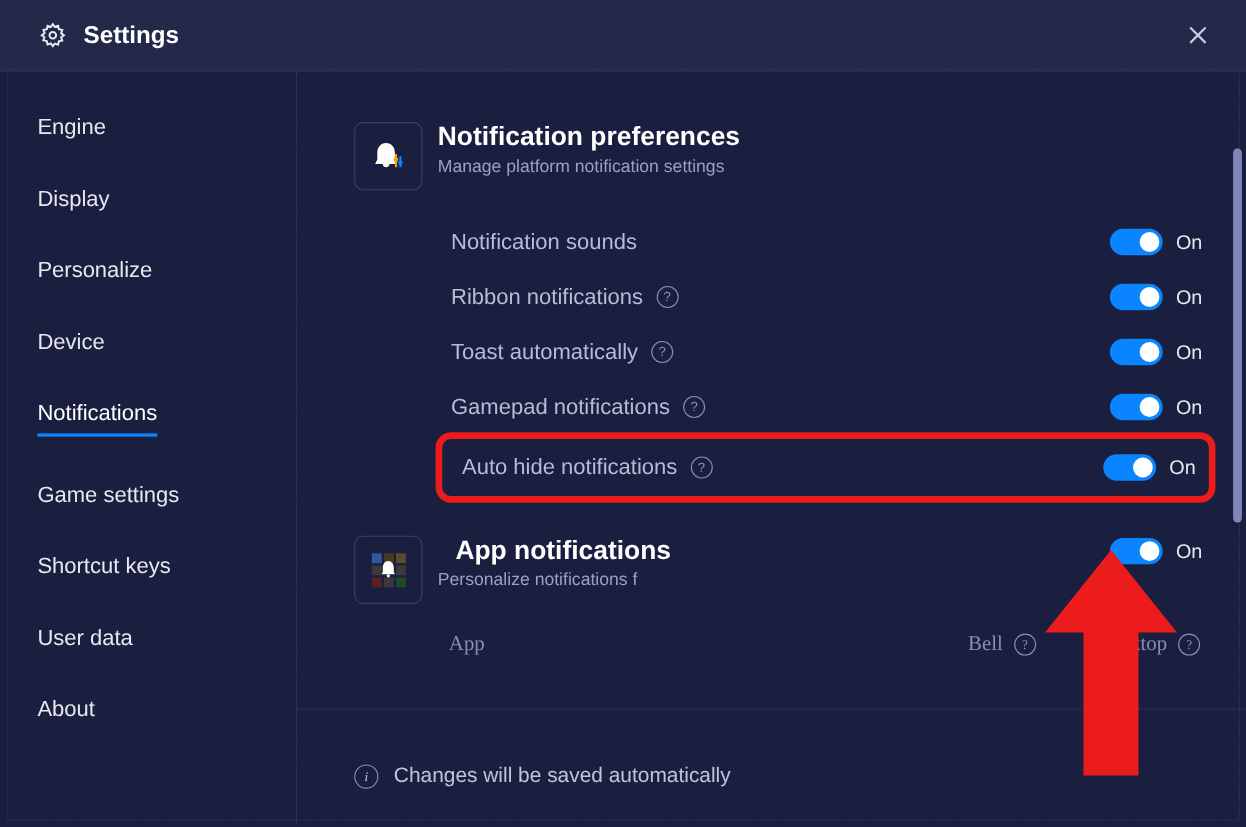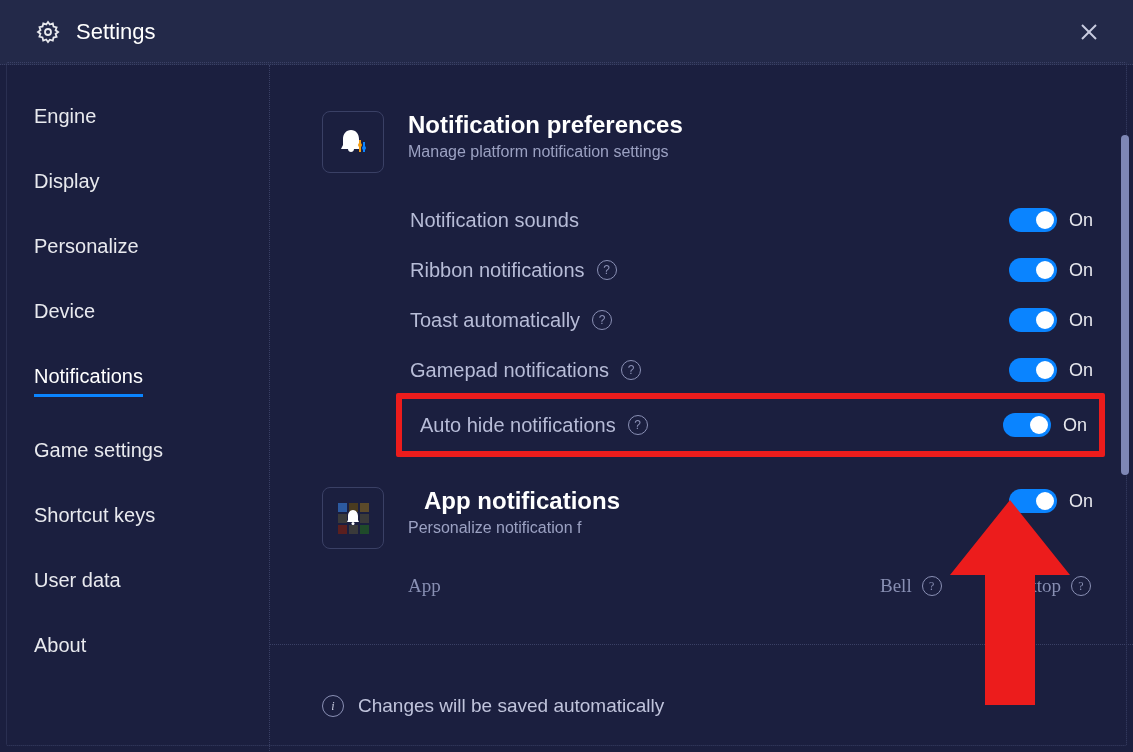--- a/index.html
+++ b/index.html
@@ -19,21 +19,21 @@
       background: #232949;
       border-bottom: 1px dotted #3a4065;
     }
     .titlebar-left {
       display: flex;
       align-items: center;
       gap: 16px;
     }
     .titlebar-title {
       font-size: 22px;
-      font-weight: 400;
+      font-weight: 700;
       color: #ffffff;
     }
     .gear-icon svg { display: block; }
     .close-btn {
       width: 28px;
       height: 28px;
       display: flex;
       align-items: center;
       justify-content: center;
       cursor: pointer;
@@ -71,21 +71,21 @@
       position: absolute;
       right: 4px;
       top: 70px;
       width: 8px;
       height: 340px;
       background: #7e87b5;
       border-radius: 4px;
     }
     .section-header {
       display: flex;
-      gap: 24px;
+      gap: 14px;
       margin-bottom: 22px;
     }
     .section-icon-box {
       width: 62px;
       height: 62px;
       border: 1px solid #3a4065;
       border-radius: 8px;
       display: flex;
       align-items: center;
       justify-content: center;
@@ -173,21 +173,21 @@
       height: 18px;
       background: #ffffff;
       border-radius: 50%;
     }
     .toggle-state {
       font-size: 18px;
       color: #e8e9ee;
     }
     .highlight-box {
       border: 6px solid #ec1c1c;
-      border-radius: 2px;
+      border-radius: 14px;
       height: 64px;
       display: flex;
       align-items: center;
       justify-content: space-between;
       padding: 0 10px 0 8px;
       margin-left: -12px;
       margin-right: -12px;
       margin-top: -2px;
     }
     .section2 {
@@ -373,21 +373,21 @@
           </svg>
         </div>
         <div class="section-texts">
           <div class="section-title-row">
             <div class="section-title">App notifications</div>
             <div class="toggle-control">
               <div class="toggle"></div>
               <span class="toggle-state">On</span>
             </div>
           </div>
-          <div class="section-subtitle">Personalize notification f</div>
+          <div class="section-subtitle">Personalize notifications f</div>
         </div>
       </div>
 
       <div class="apps-header-row">
         <div class="col-head">
           <span>App</span>
         </div>
         <div style="display:flex; gap:56px;text-align:right;">
           <div class="col-head">
             <span>Bell</span>

